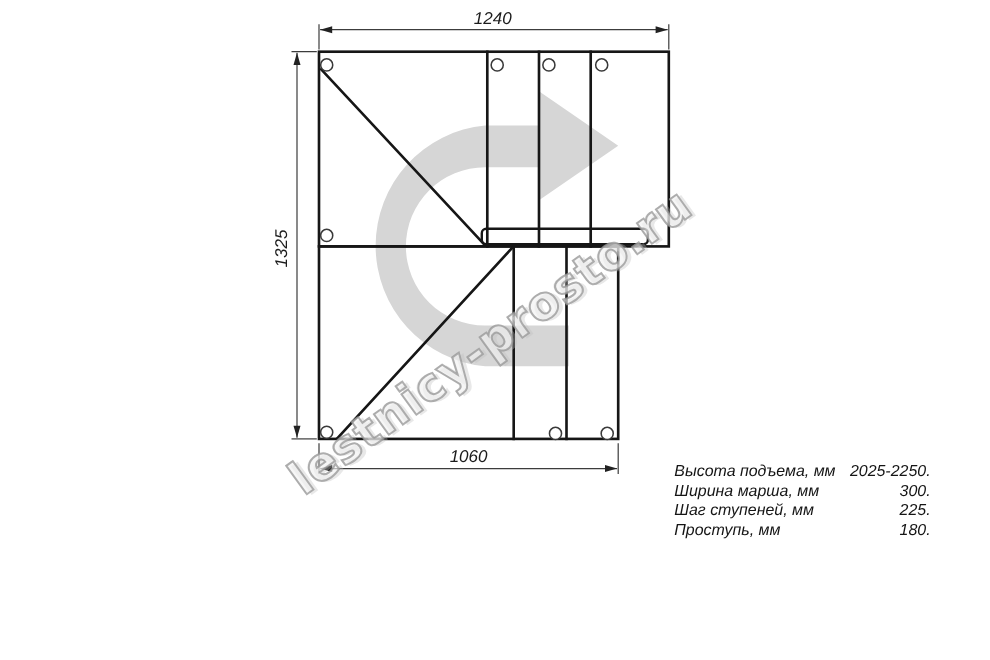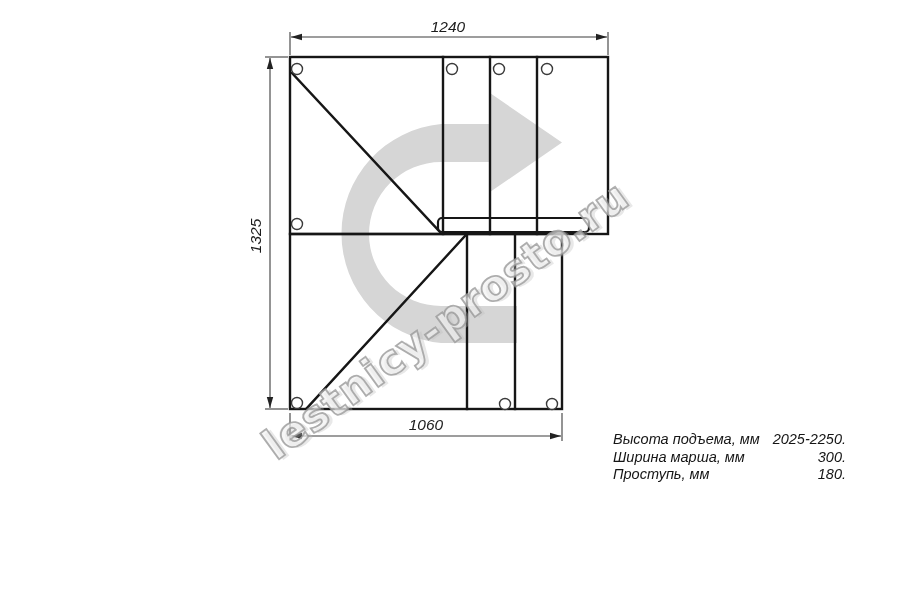--- a/index.html
+++ b/index.html
@@ -3,21 +3,21 @@
 <meta charset="utf-8">
 <style>
   html, body { margin: 0; padding: 0; }
   body {
     width: 900px; height: 600px;
     background: #ffffff;
     position: relative;
     overflow: hidden;
     font-family: "Liberation Sans", sans-serif;
   }
-  #stage { position: absolute; left: 0; top: 14px; width: 900px; height: 500px; }
+  #stage { position: absolute; left: 0; top: 4px; width: 900px; height: 500px; }
   svg.drawing { position: absolute; left: 0; top: 0; }
 
   .outline { stroke: #161616; stroke-width: 2.4; fill: none; stroke-linecap: square; }
   .step-bar { stroke: #161616; stroke-width: 2.2; fill: none; }
   .hole { stroke: #3a3a3a; stroke-width: 1.4; fill: #ffffff; }
   .dim-line { stroke: #3c3c3c; stroke-width: 1.1; fill: none; }
   .dim-arrow { fill: #222222; stroke: none; }
   .dim-text {
     font-family: "Liberation Sans", sans-serif;
     font-style: italic;
@@ -129,18 +129,22 @@
   <div class="specs">
     <div class="spec-row">
       <span class="spec-label">Высота подъема, мм</span>
       <span class="spec-value">2025-2250.</span>
     </div>
     <div class="spec-row">
       <span class="spec-label">Ширина марша, мм</span>
       <span class="spec-value">300.</span>
     </div>
     <div class="spec-row">
+      <span class="spec-label">Шаг ступеней, мм</span>
+      <span class="spec-value">225.</span>
+    </div>
+    <div class="spec-row">
       <span class="spec-label">Проступь, мм</span>
       <span class="spec-value">180.</span>
     </div>
   </div>
 
 </div>
 
 </body></html>

